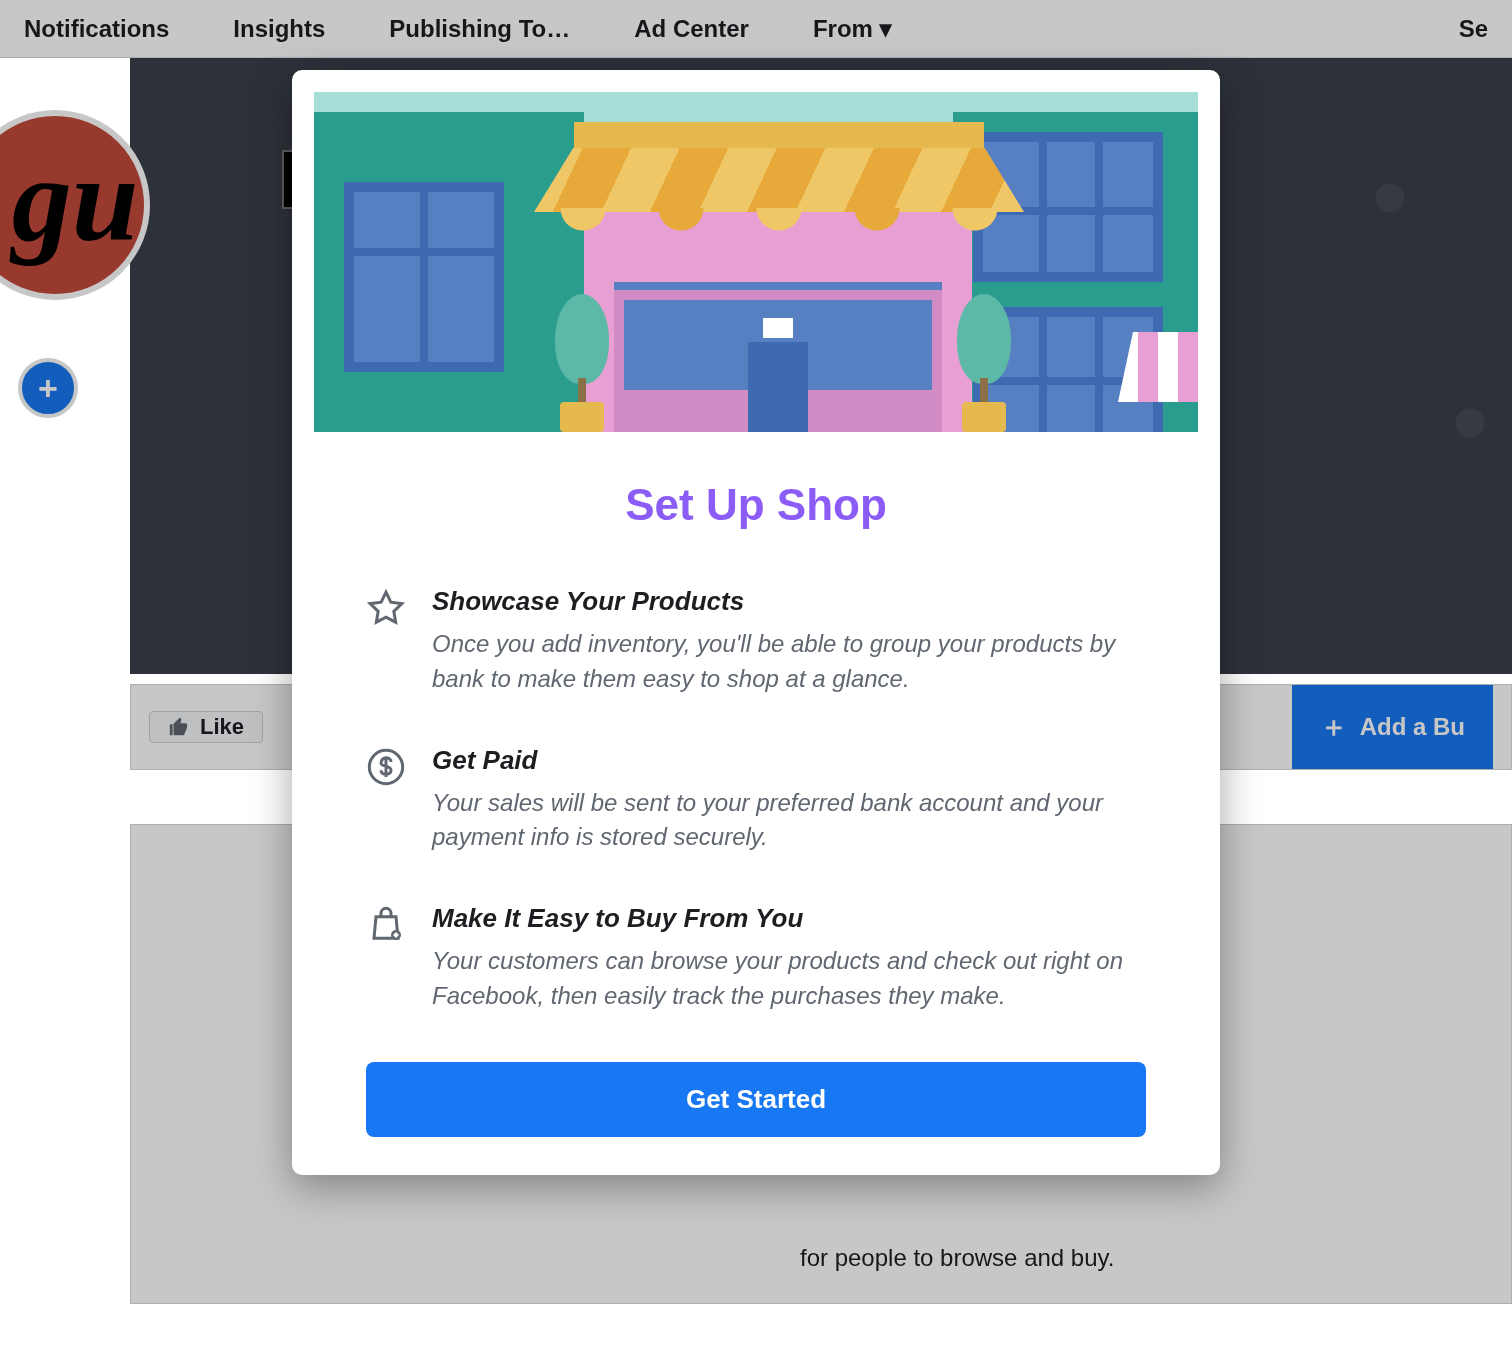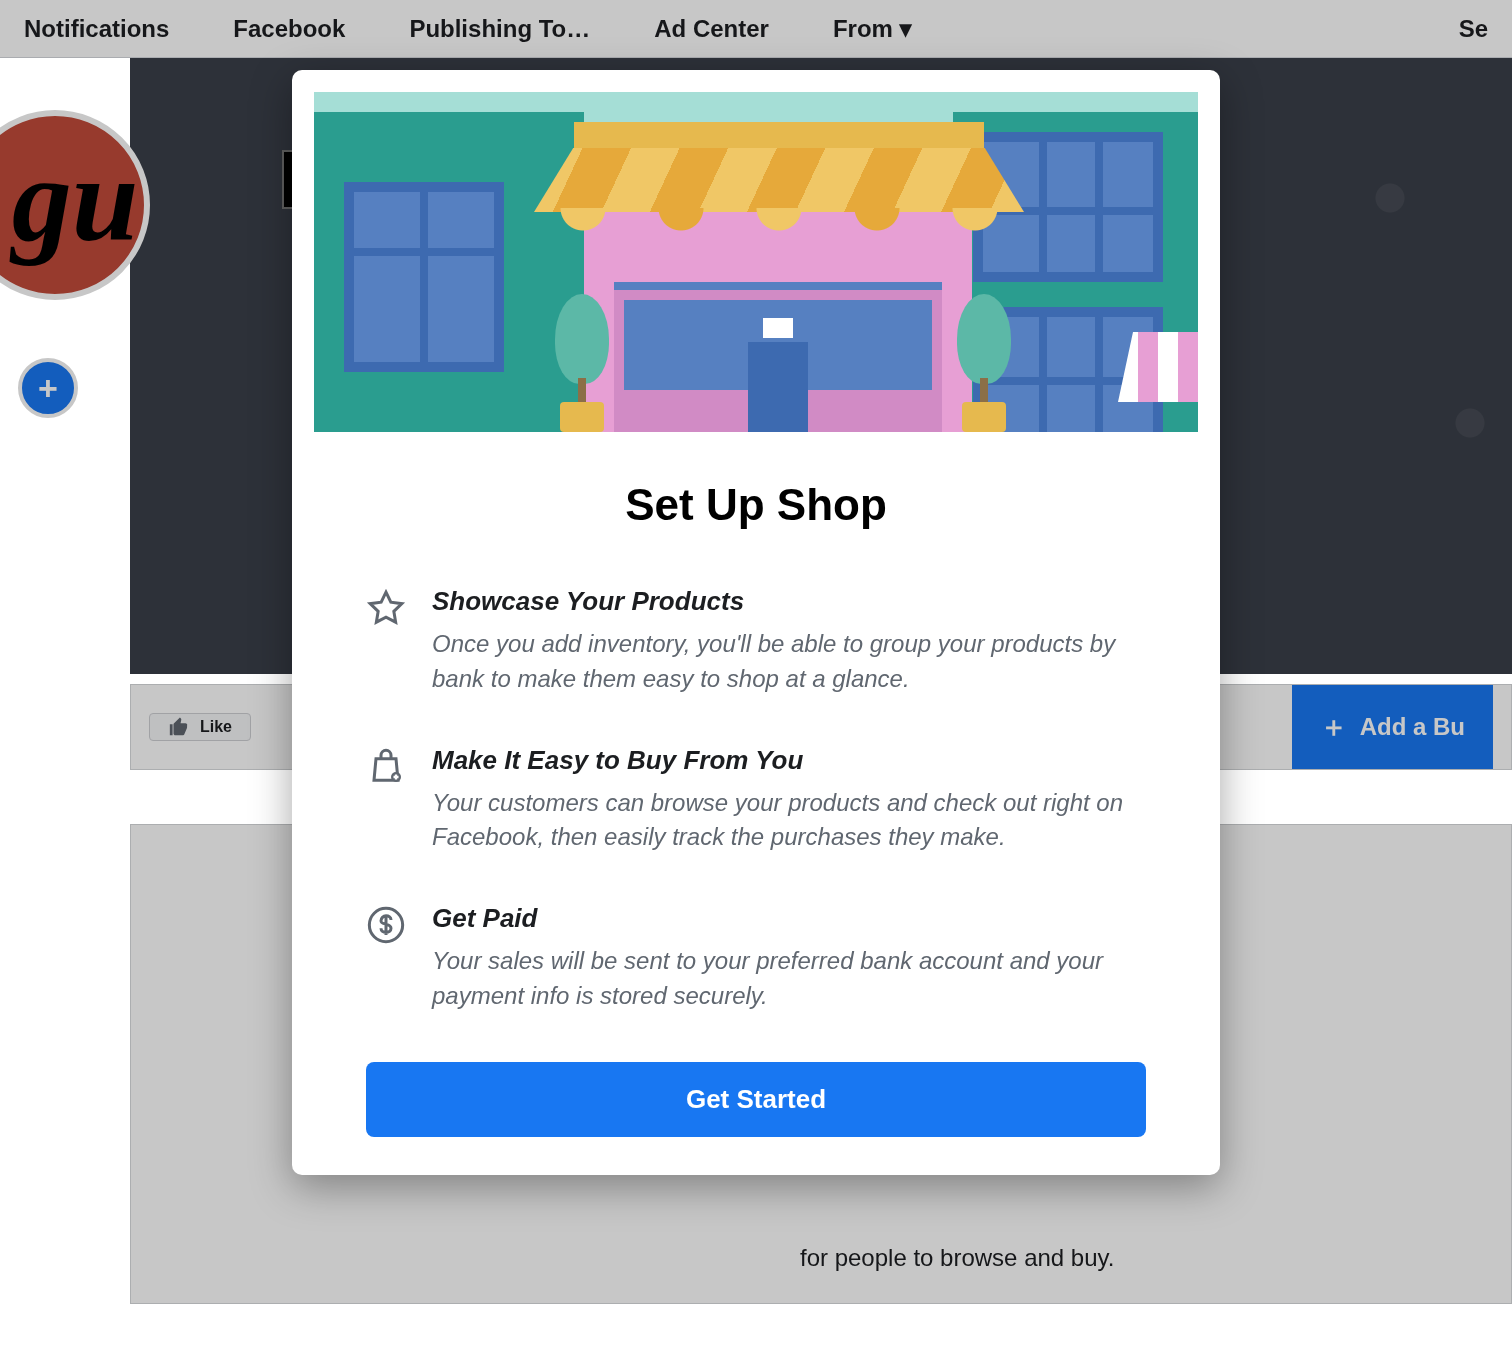--- a/index.html
+++ b/index.html
@@ -95,21 +95,21 @@
   border: 1px solid #dddfe2;
   display: flex;
   align-items: center;
   padding: 0 18px;
 }
 .like-btn {
   border: 1px solid #ced0d4;
   background: #f5f6f7;
   padding: 2px 18px;
   border-radius: 4px;
-  font-size: 16px;
+  font-size: 22px;
   font-weight: 700;
   color: #1c1e21;
   display: flex; align-items: center; gap: 10px;
 }
 .thumb-icon { width: 22px; height: 22px; }
 .add-button-cta {
   margin-left: auto;
   background: #1877f2;
   color: #fff;
   font-size: 24px;
@@ -262,21 +262,21 @@
   position:absolute; right:-20px; bottom:30px;
   width:100px; height:70px;
   background: repeating-linear-gradient(90deg,#fff 0 20px,#e79fd4 20px 40px);
   clip-path: polygon(15% 0,100% 0,100% 100%,0 100%);
 }
 
 .modal-title {
   text-align: center;
   font-size: 44px;
   font-weight: 700;
-  color: #000000;
+  color: #8b5cf6;
   margin: 48px 0 56px 0;
 }
 .feature-list {
   padding: 0 74px;
 }
 .feature {
   display: flex;
   gap: 26px;
   margin-bottom: 48px;
 }
@@ -312,21 +312,21 @@
   padding: 22px 16px;
   cursor: pointer;
 }
 </style>
 </head>
 <body>
 
 <div class="backdrop">
   <div class="topbar">
     <span class="nav-item">Notifications</span>
-    <span class="nav-item">Facebook</span>
+    <span class="nav-item">Insights</span>
     <span class="nav-item">Publishing To…</span>
     <span class="nav-item">Ad Center</span>
     <span class="nav-item">From ▾</span>
     <span class="spacer"></span>
     <span class="nav-item">Se</span>
   </div>
 
   <div class="content-margin">
     <div class="cover-area">
       <div class="cover-pattern"></div>
@@ -413,41 +413,41 @@
         </div>
         <div class="feature-body">
           <div class="feature-title">Showcase Your Products</div>
           <div class="feature-desc">Once you add inventory, you'll be able to group your products by bank to make them easy to shop at a glance.</div>
         </div>
       </div>
 
       <div class="feature">
         <div class="feature-icon">
           <svg viewBox="0 0 24 24" fill="none" stroke="currentColor" stroke-width="1.8">
+              <circle cx="12" cy="12" r="10"></circle>
+              <path d="M12 6v12M15 9c0-1.5-1.3-2.5-3-2.5S9 8 9 9.5 10 11 12 11.5s3 1 3 2.5-1.3 2.5-3 2.5-3-1-3-2.5"></path>
+            </svg>
+        </div>
+        <div class="feature-body">
+          <div class="feature-title">Get Paid</div>
+          <div class="feature-desc">Your sales will be sent to your preferred bank account and your payment info is stored securely.</div>
+        </div>
+      </div>
+
+      <div class="feature">
+        <div class="feature-icon">
+          <svg viewBox="0 0 24 24" fill="none" stroke="currentColor" stroke-width="1.8">
               <path d="M6 7h12l1.2 13H4.8L6 7z"></path>
               <path d="M9 7V5a3 3 0 016 0v2"></path>
               <circle cx="18" cy="18" r="3" fill="#606770" stroke="none"></circle>
               <path d="M18 16.5v3M16.5 18h3" stroke="#fff" stroke-width="1.4"></path>
             </svg>
         </div>
         <div class="feature-body">
           <div class="feature-title">Make It Easy to Buy From You</div>
           <div class="feature-desc">Your customers can browse your products and check out right on Facebook, then easily track the purchases they make.</div>
         </div>
       </div>
-
-      <div class="feature">
-        <div class="feature-icon">
-          <svg viewBox="0 0 24 24" fill="none" stroke="currentColor" stroke-width="1.8">
-              <circle cx="12" cy="12" r="10"></circle>
-              <path d="M12 6v12M15 9c0-1.5-1.3-2.5-3-2.5S9 8 9 9.5 10 11 12 11.5s3 1 3 2.5-1.3 2.5-3 2.5-3-1-3-2.5"></path>
-            </svg>
-        </div>
-        <div class="feature-body">
-          <div class="feature-title">Get Paid</div>
-          <div class="feature-desc">Your sales will be sent to your preferred bank account and your payment info is stored securely.</div>
-        </div>
-      </div>
     </div>
 
     <button class="get-started-btn">Get Started</button>
   </div>
 </div>
 
 </body></html>

